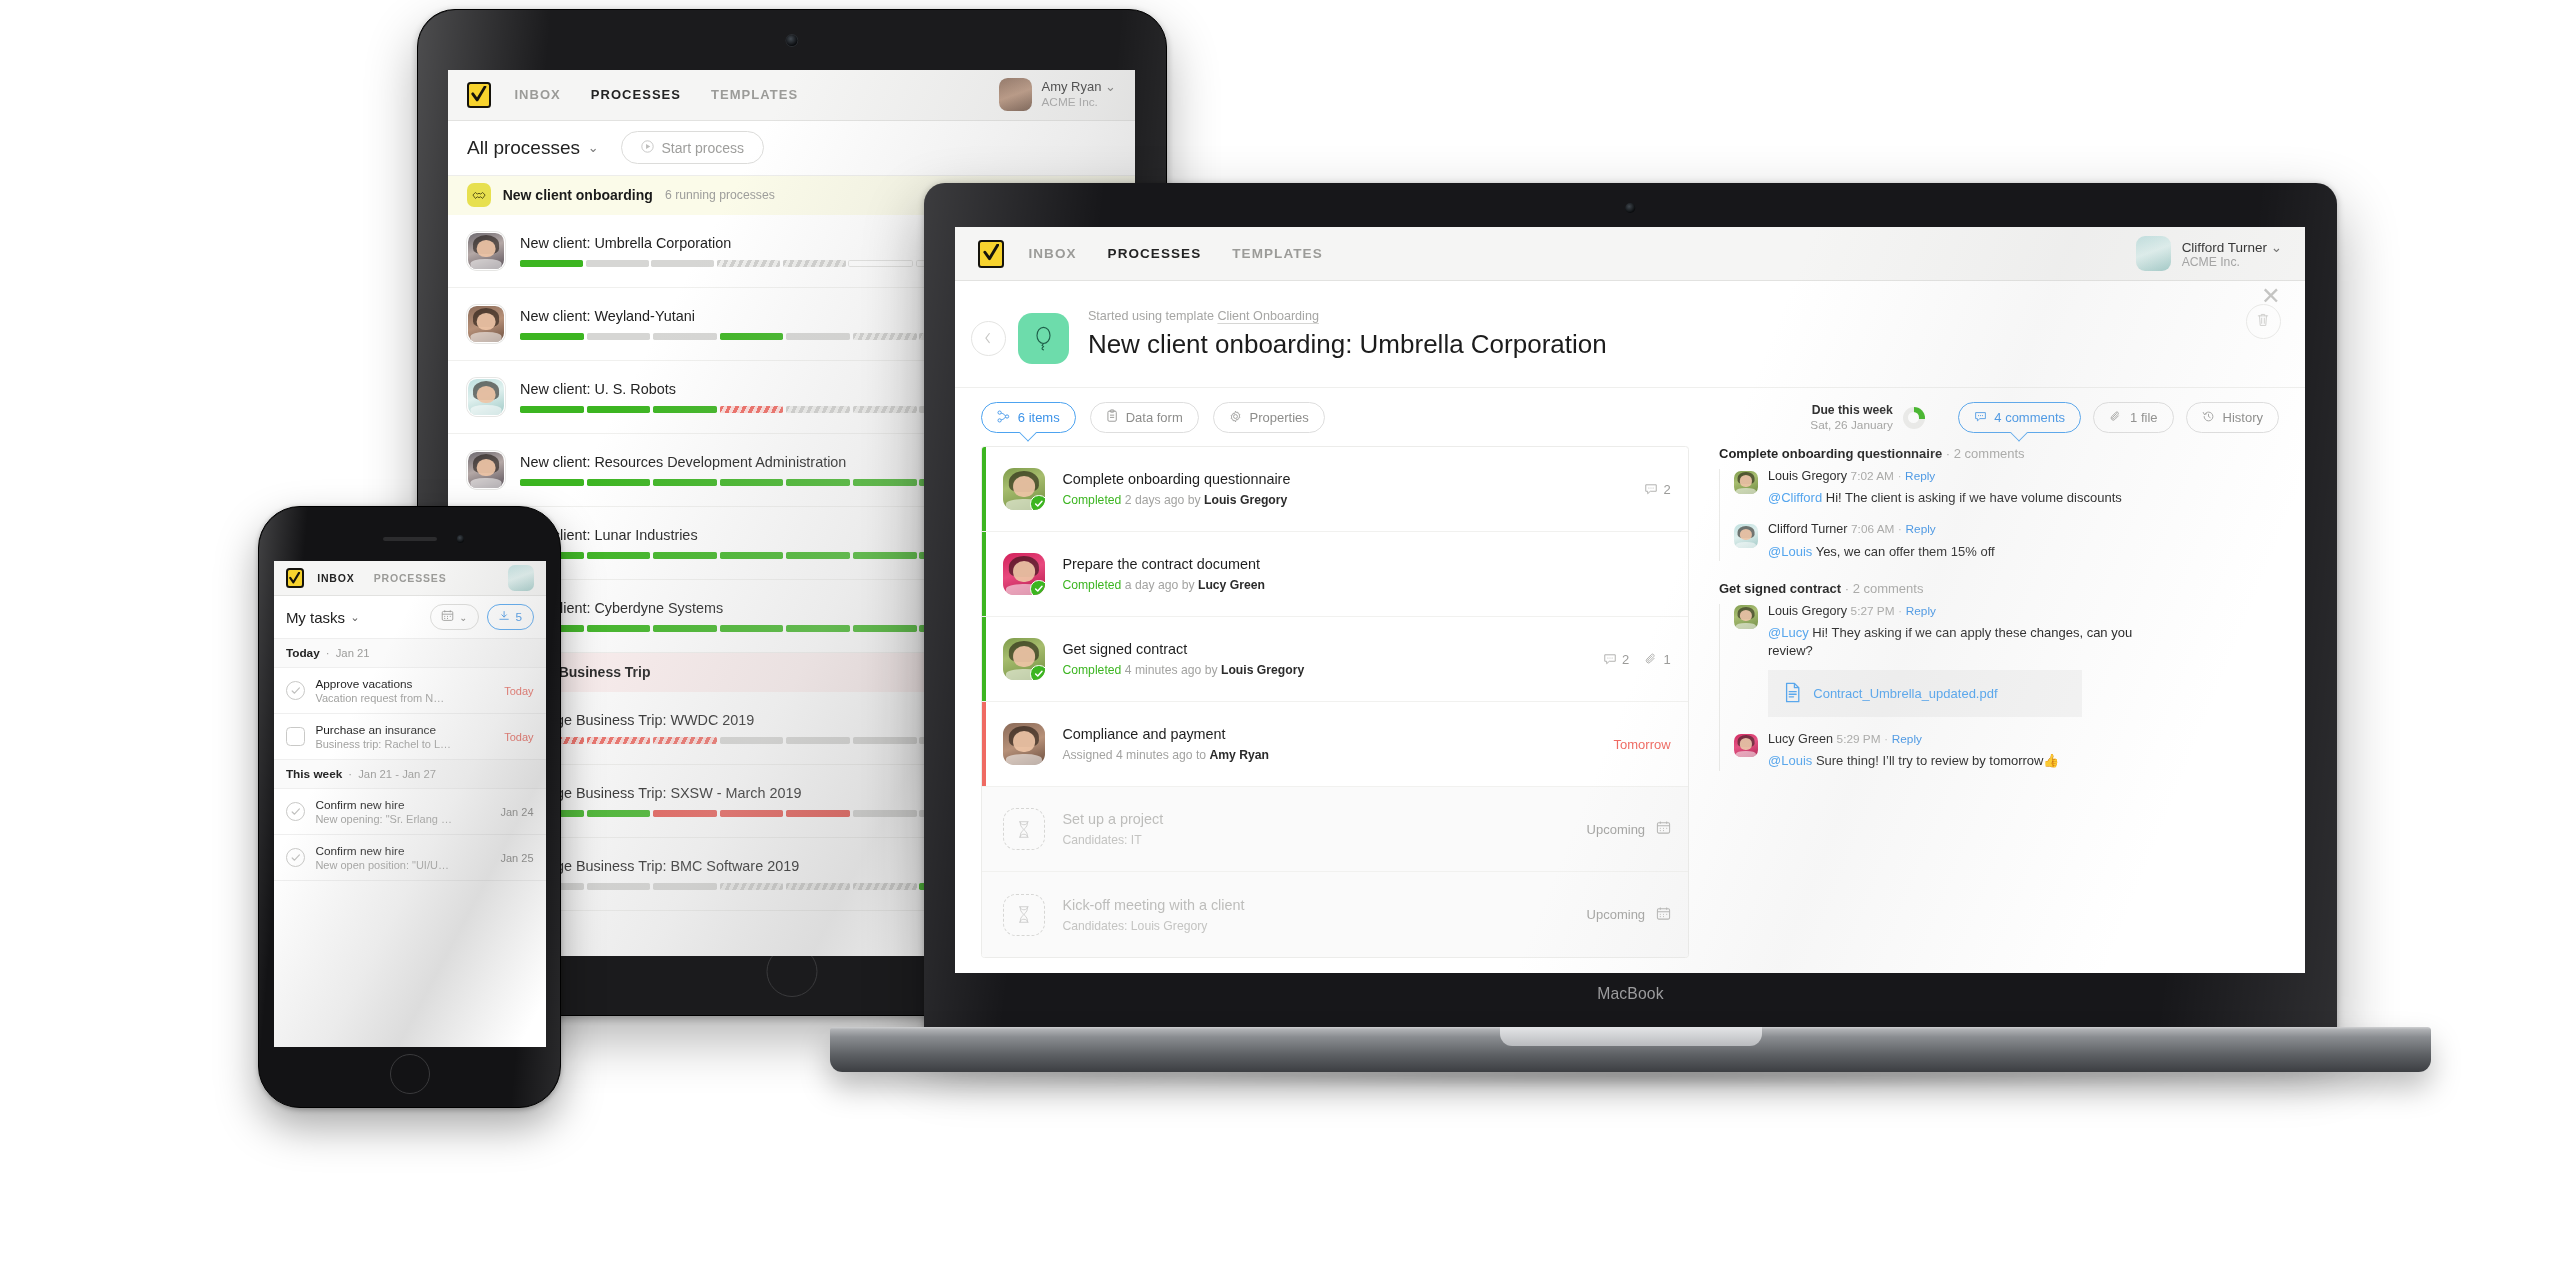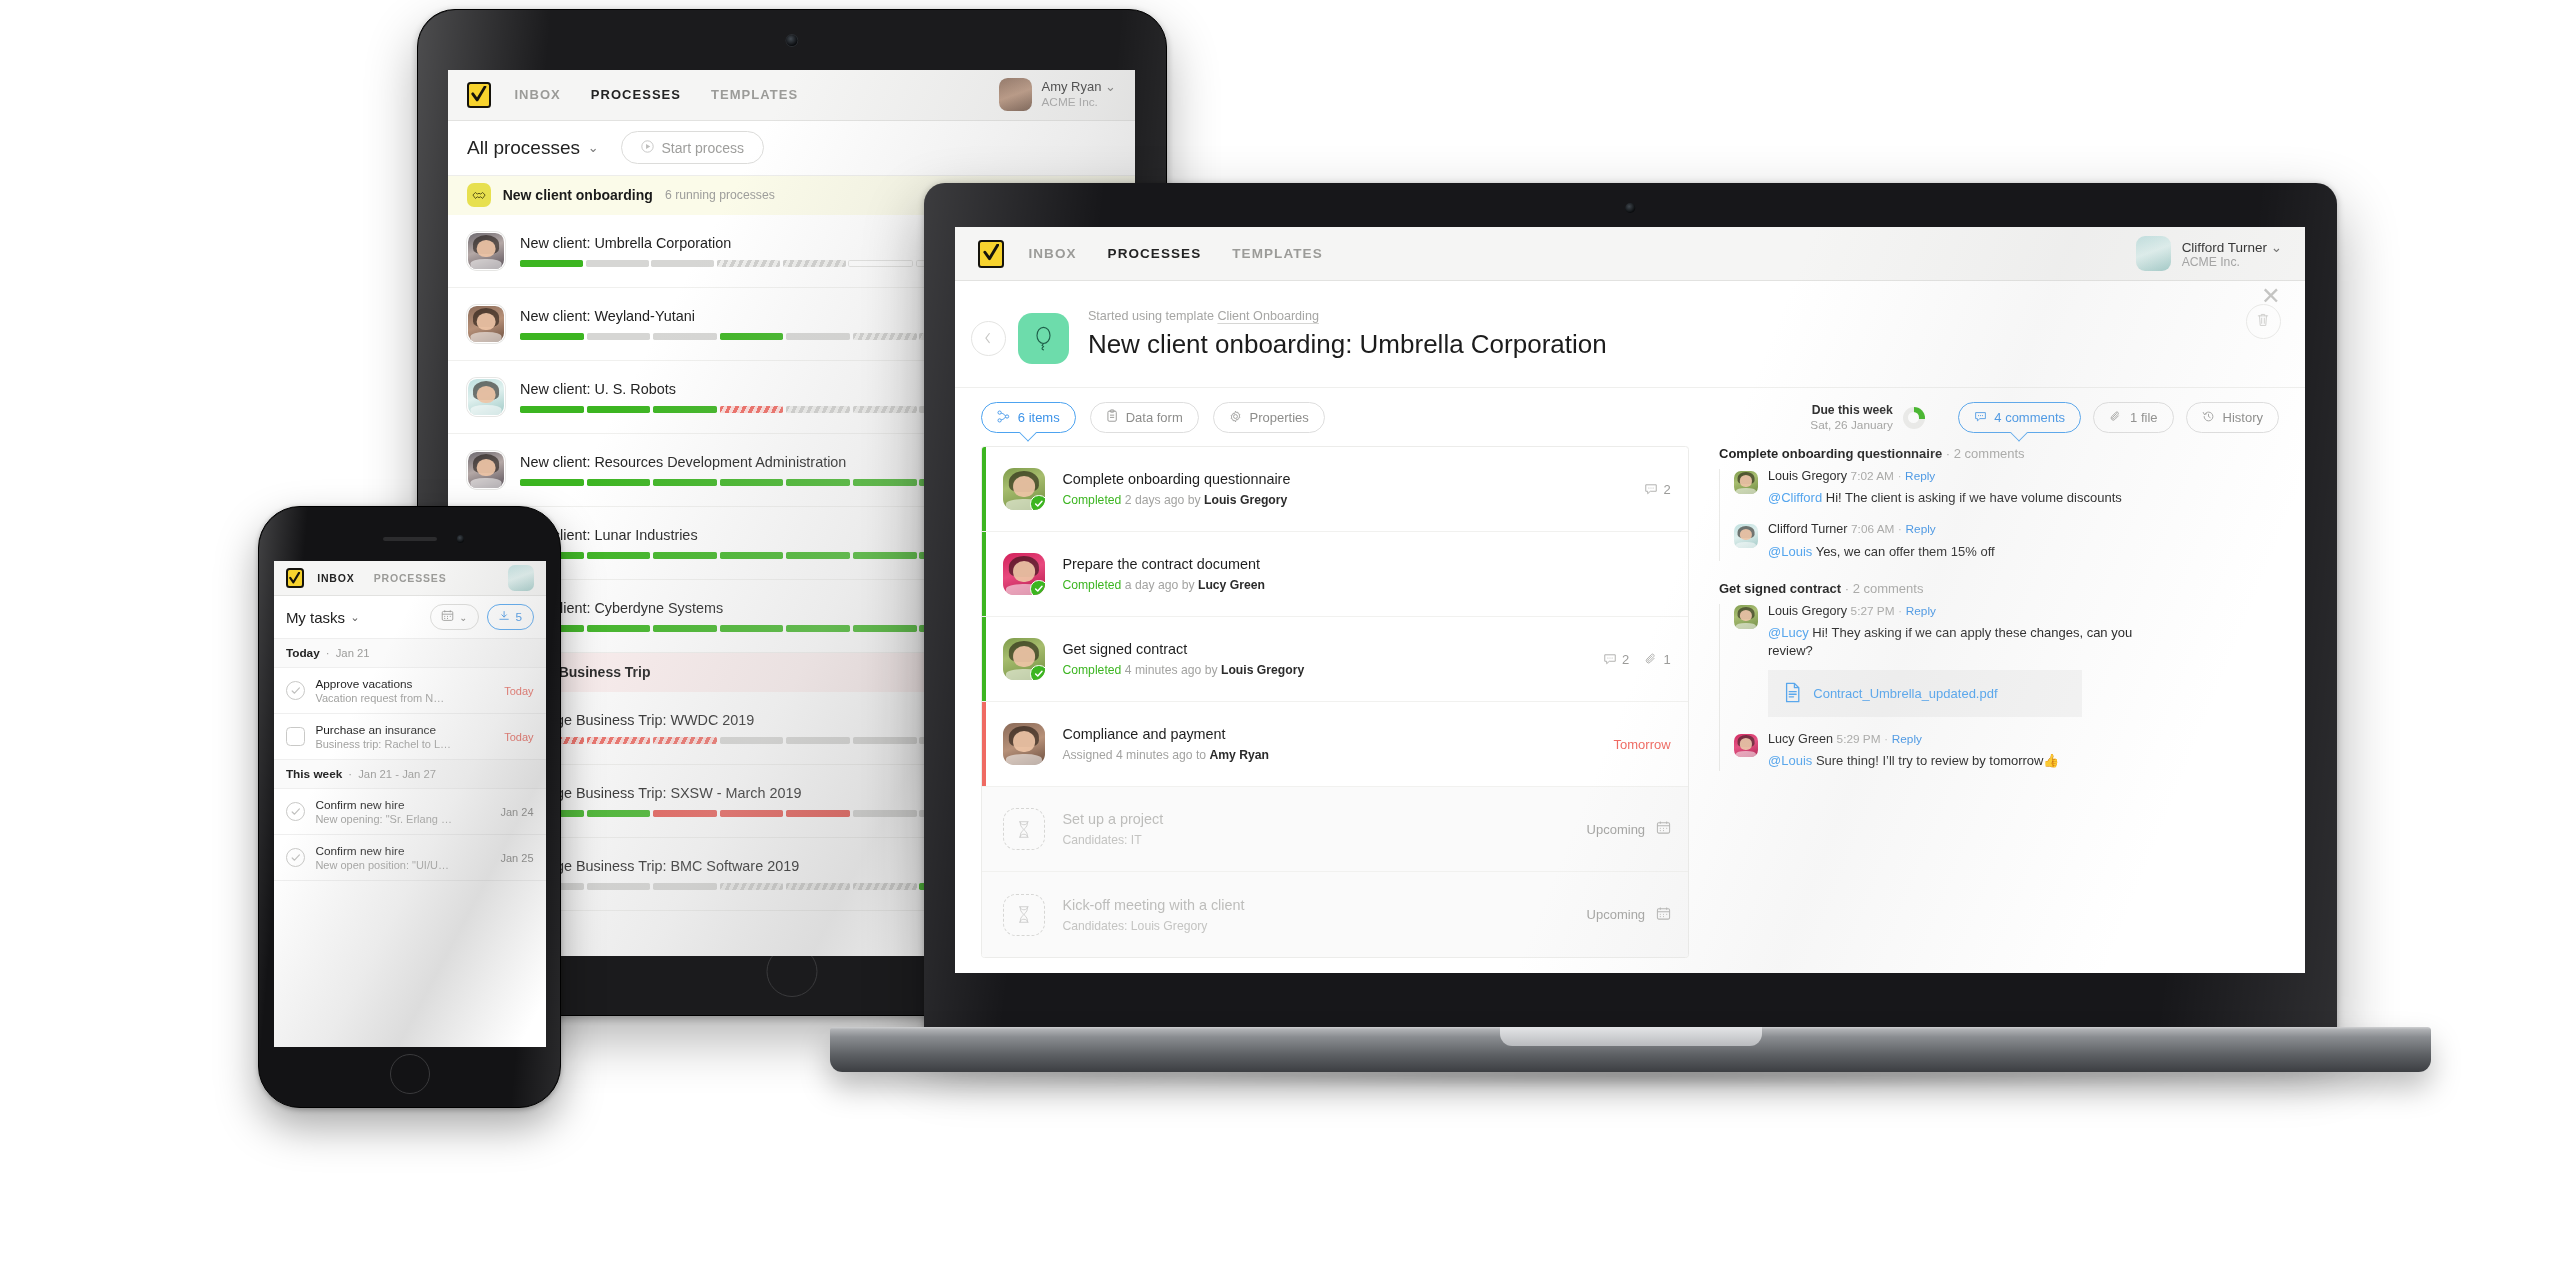--- a/index.html
+++ b/index.html
@@ -625,20 +625,21 @@
           </div>
       </div>
       <div class="ipad-sheen"></div>
     </div>
   </div>
 
   <div id="macbook">
     <div class="mb-base-shadow"></div>
     <div class="mb-lid">
       <div class="mb-cam"></div>
+      <div class="mb-chinlabel">MacBook</div>
 
       <div class="mb-screen">
         <div class="app">
 
           <div class="topbar mb-topbar">
             <div class="logo mb-logo">
               <svg width="16.6" height="18.3" viewBox="0 0 18 20">
                   <polyline points="2,9 7,16 16,1" fill="none" stroke="#15130c" stroke-width="3.2" stroke-linecap="round" stroke-linejoin="round"></polyline>
                 </svg>
             </div>

